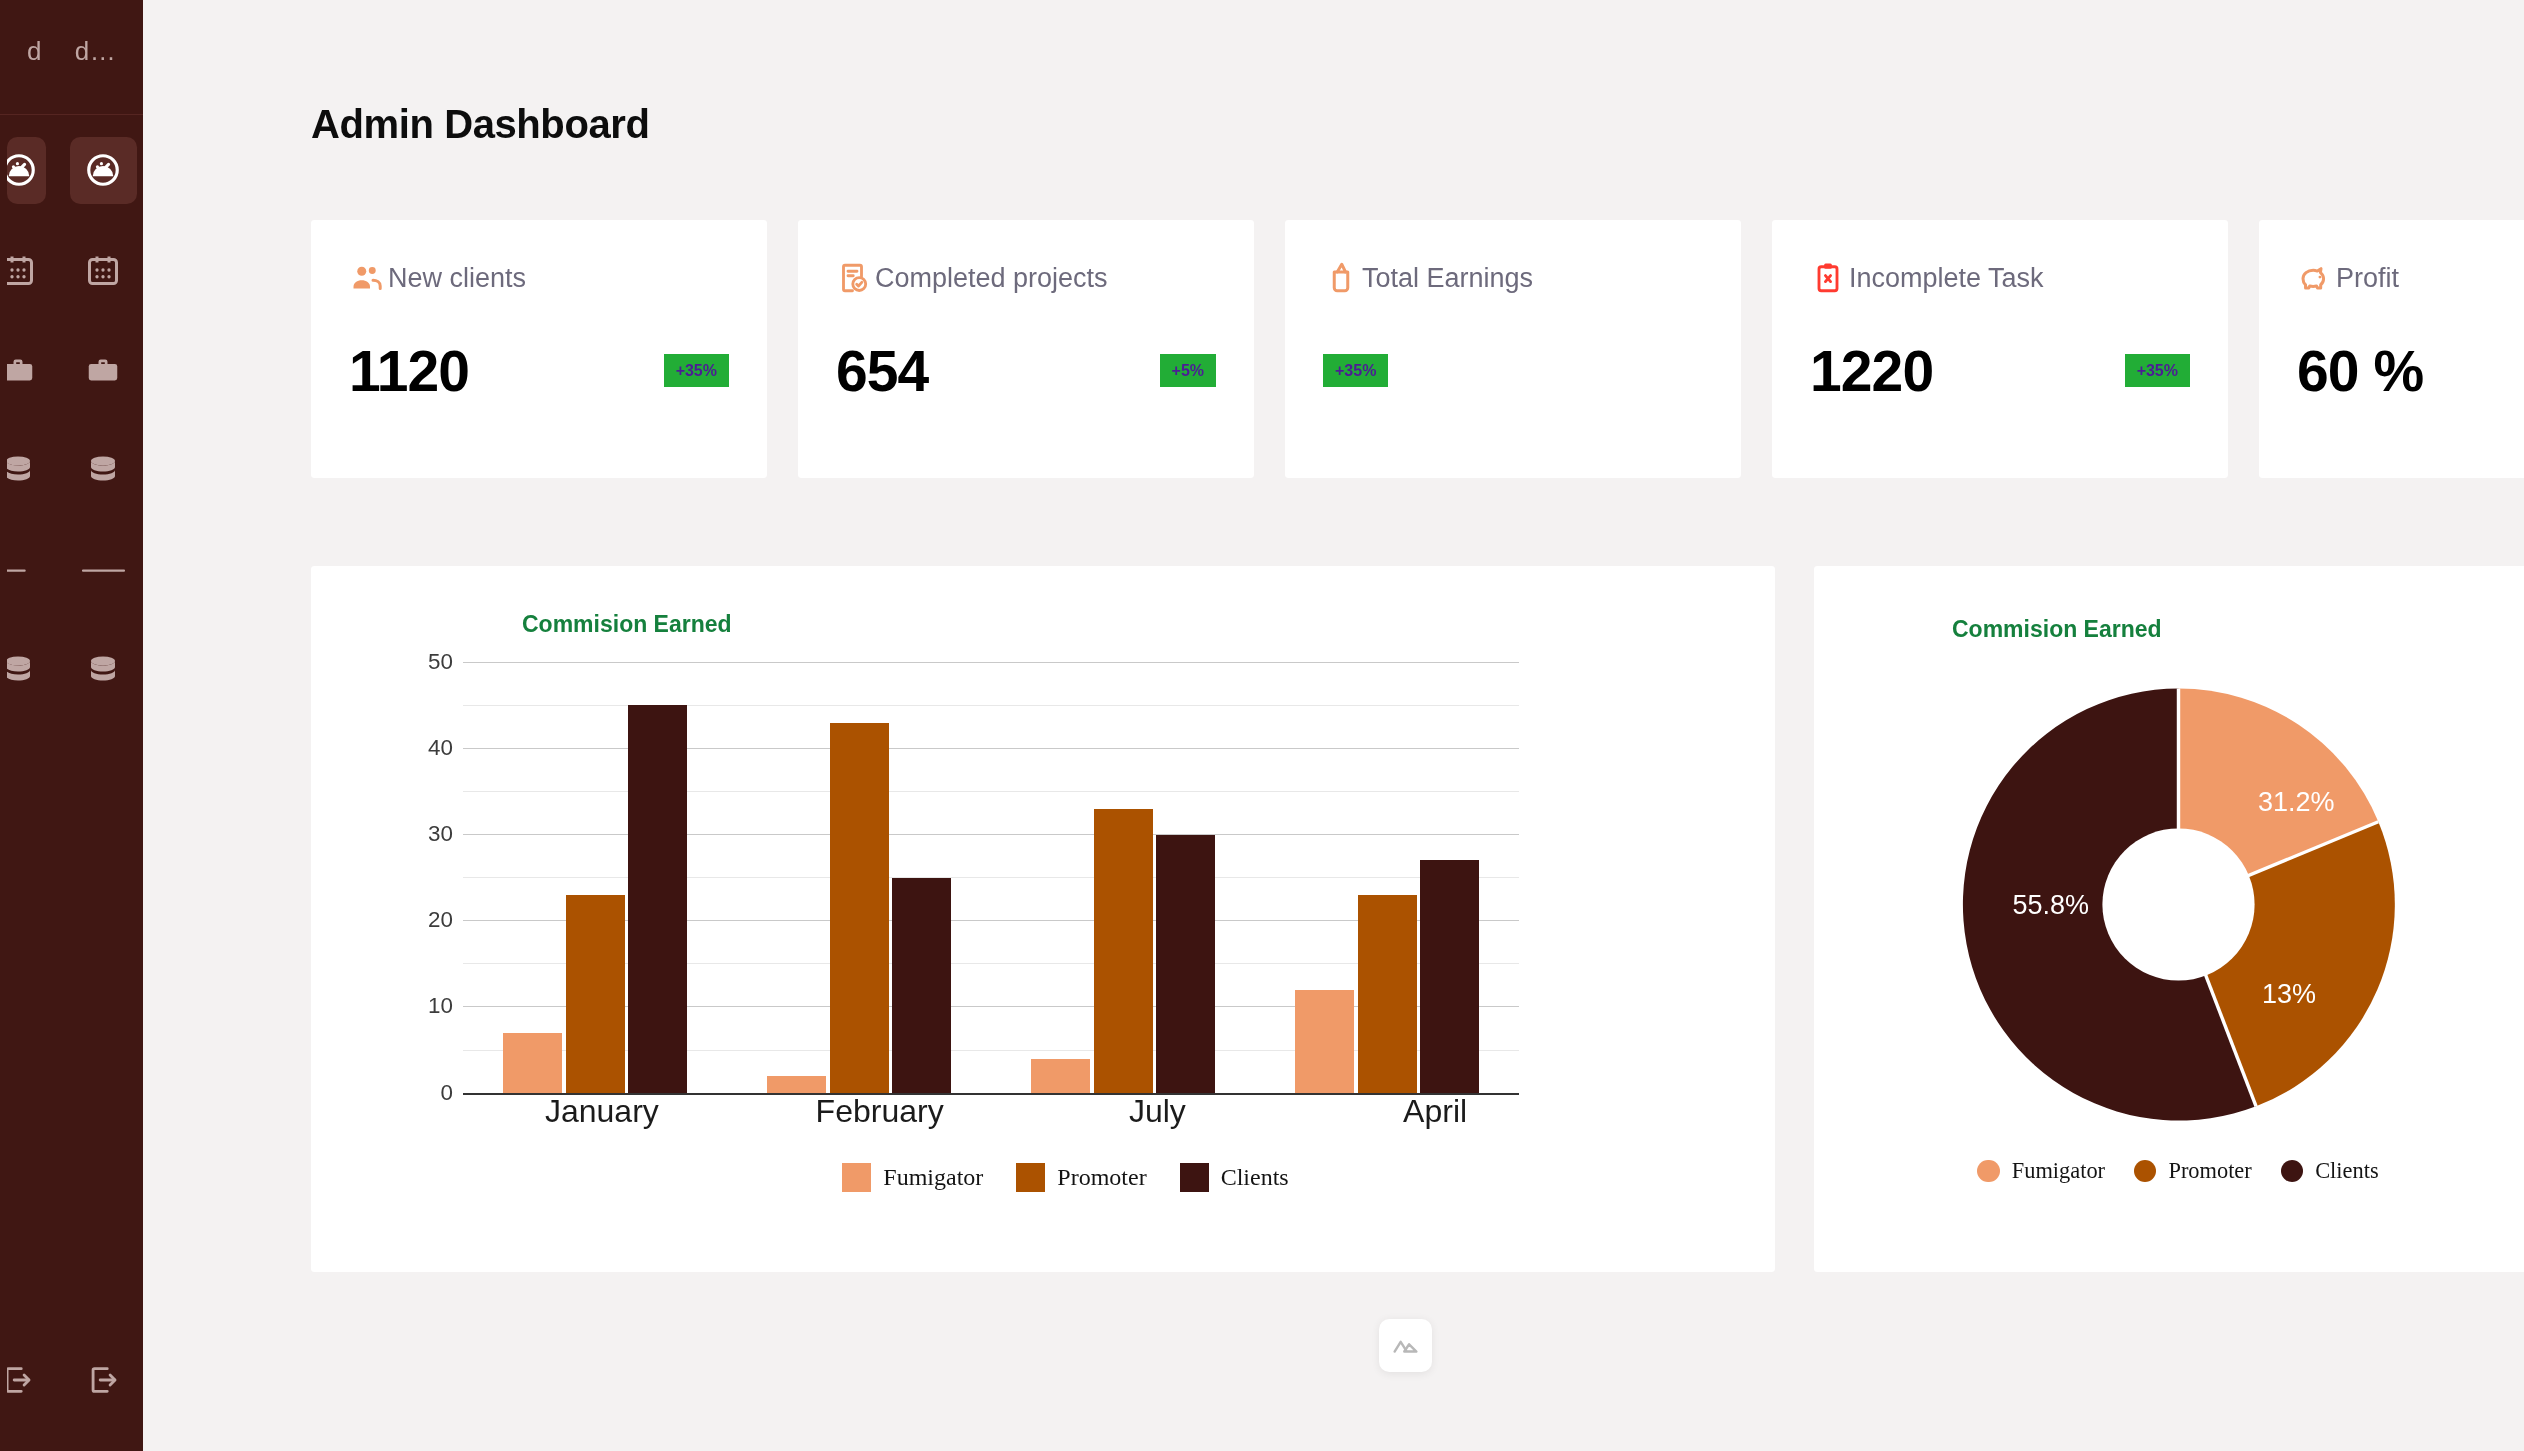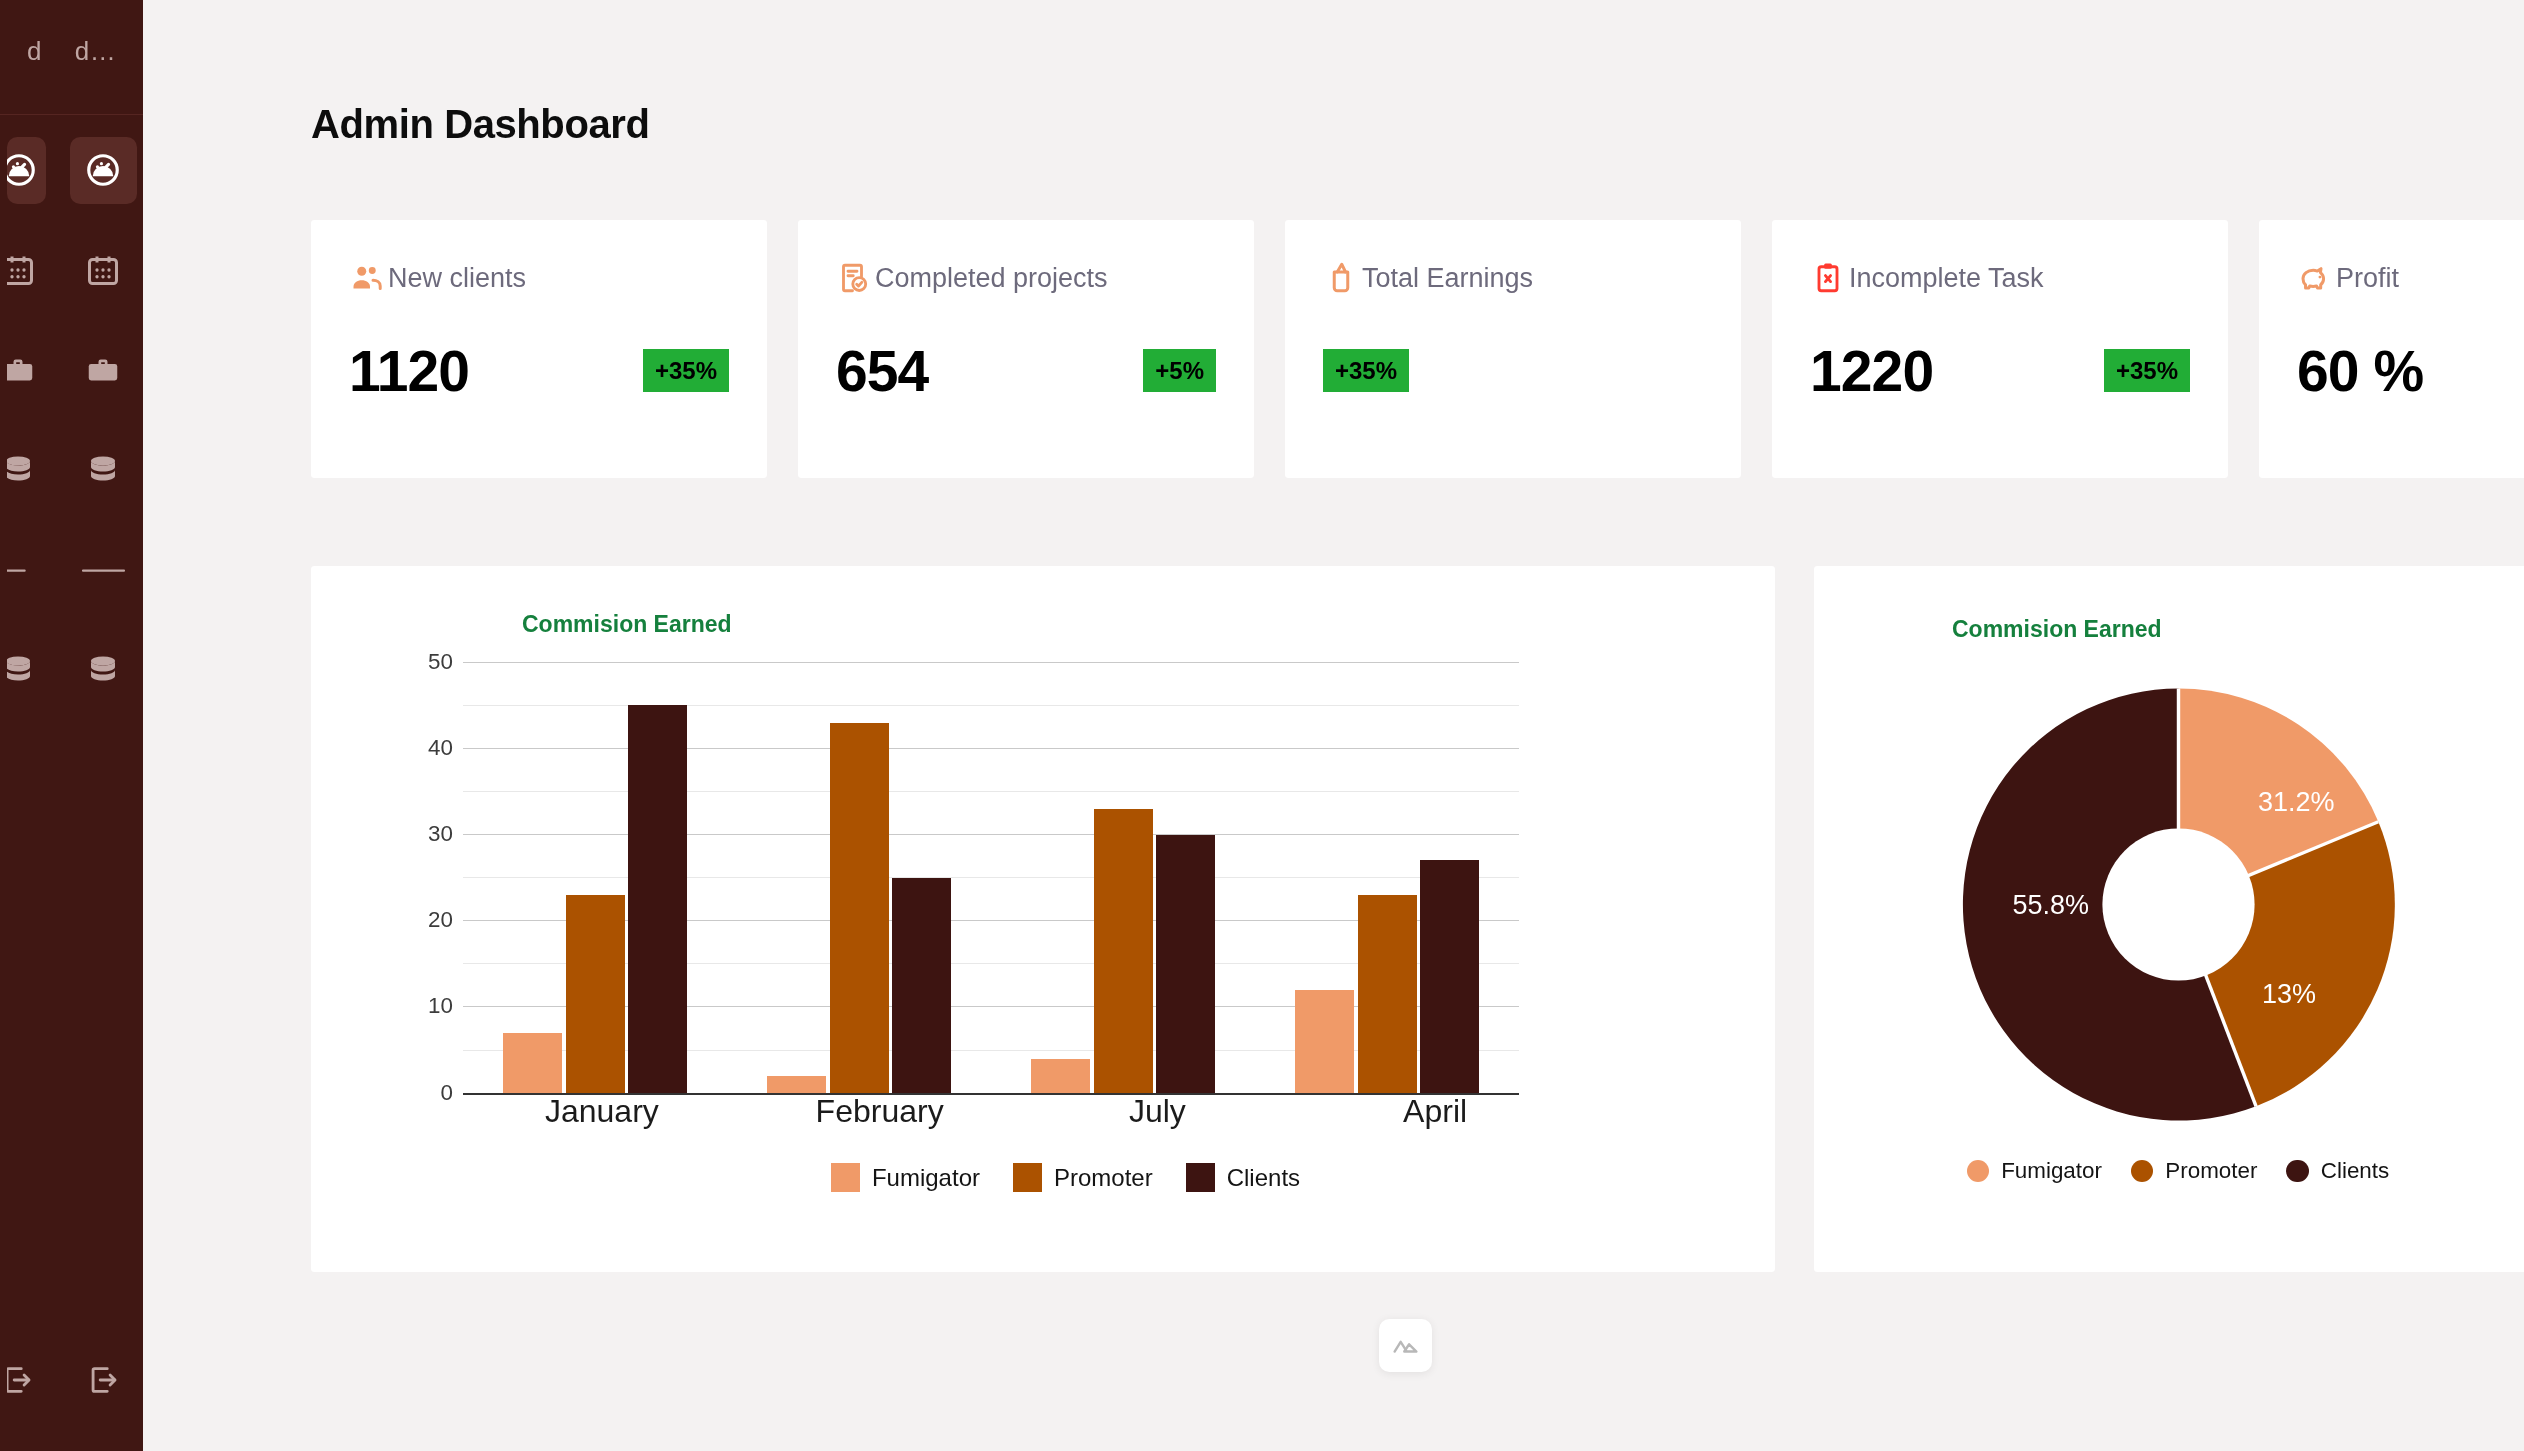--- a/index.html
+++ b/index.html
@@ -155,22 +155,22 @@
   }
   .kpi-value {
     font-size: 57px;
     font-weight: bold;
     color: #000;
     letter-spacing: -0.9px;
     white-space: nowrap;
   }
   .kpi-badge {
     background: #22ad36;
-    color: #000000;
-    font-size: 24px;
+    color: #4c1d95;
+    font-size: 16px;
     font-weight: bold;
     padding: 7.8px 12px;
     white-space: nowrap;
   }
 
   
   .charts-row {
     display: flex;
     gap: 39px;
     margin: 88px 0 0 142px;
@@ -251,21 +251,21 @@
   }
 
   .legend {
     display: flex;
     justify-content: center;
     align-items: center;
     gap: 33px;
     margin-top: 33px;
     margin-left: 45px;
   }
-  .legend-item { display: flex; align-items: center; gap: 12px; }
+  .legend-item { display: flex; align-items: center; gap: 12px; font-family: Liberation Serif, serif; }
   .legend-swatch { width: 29px; height: 29px; }
   .legend-dot { width: 22.4px; height: 22.4px; border-radius: 50%; }
   .legend-label { font-size: 24px; color: #141414; white-space: nowrap; }
 
   
   .donut-wrap {
     margin-top: 15.5px;
     display: flex;
     justify-content: center;
     align-items: center;

